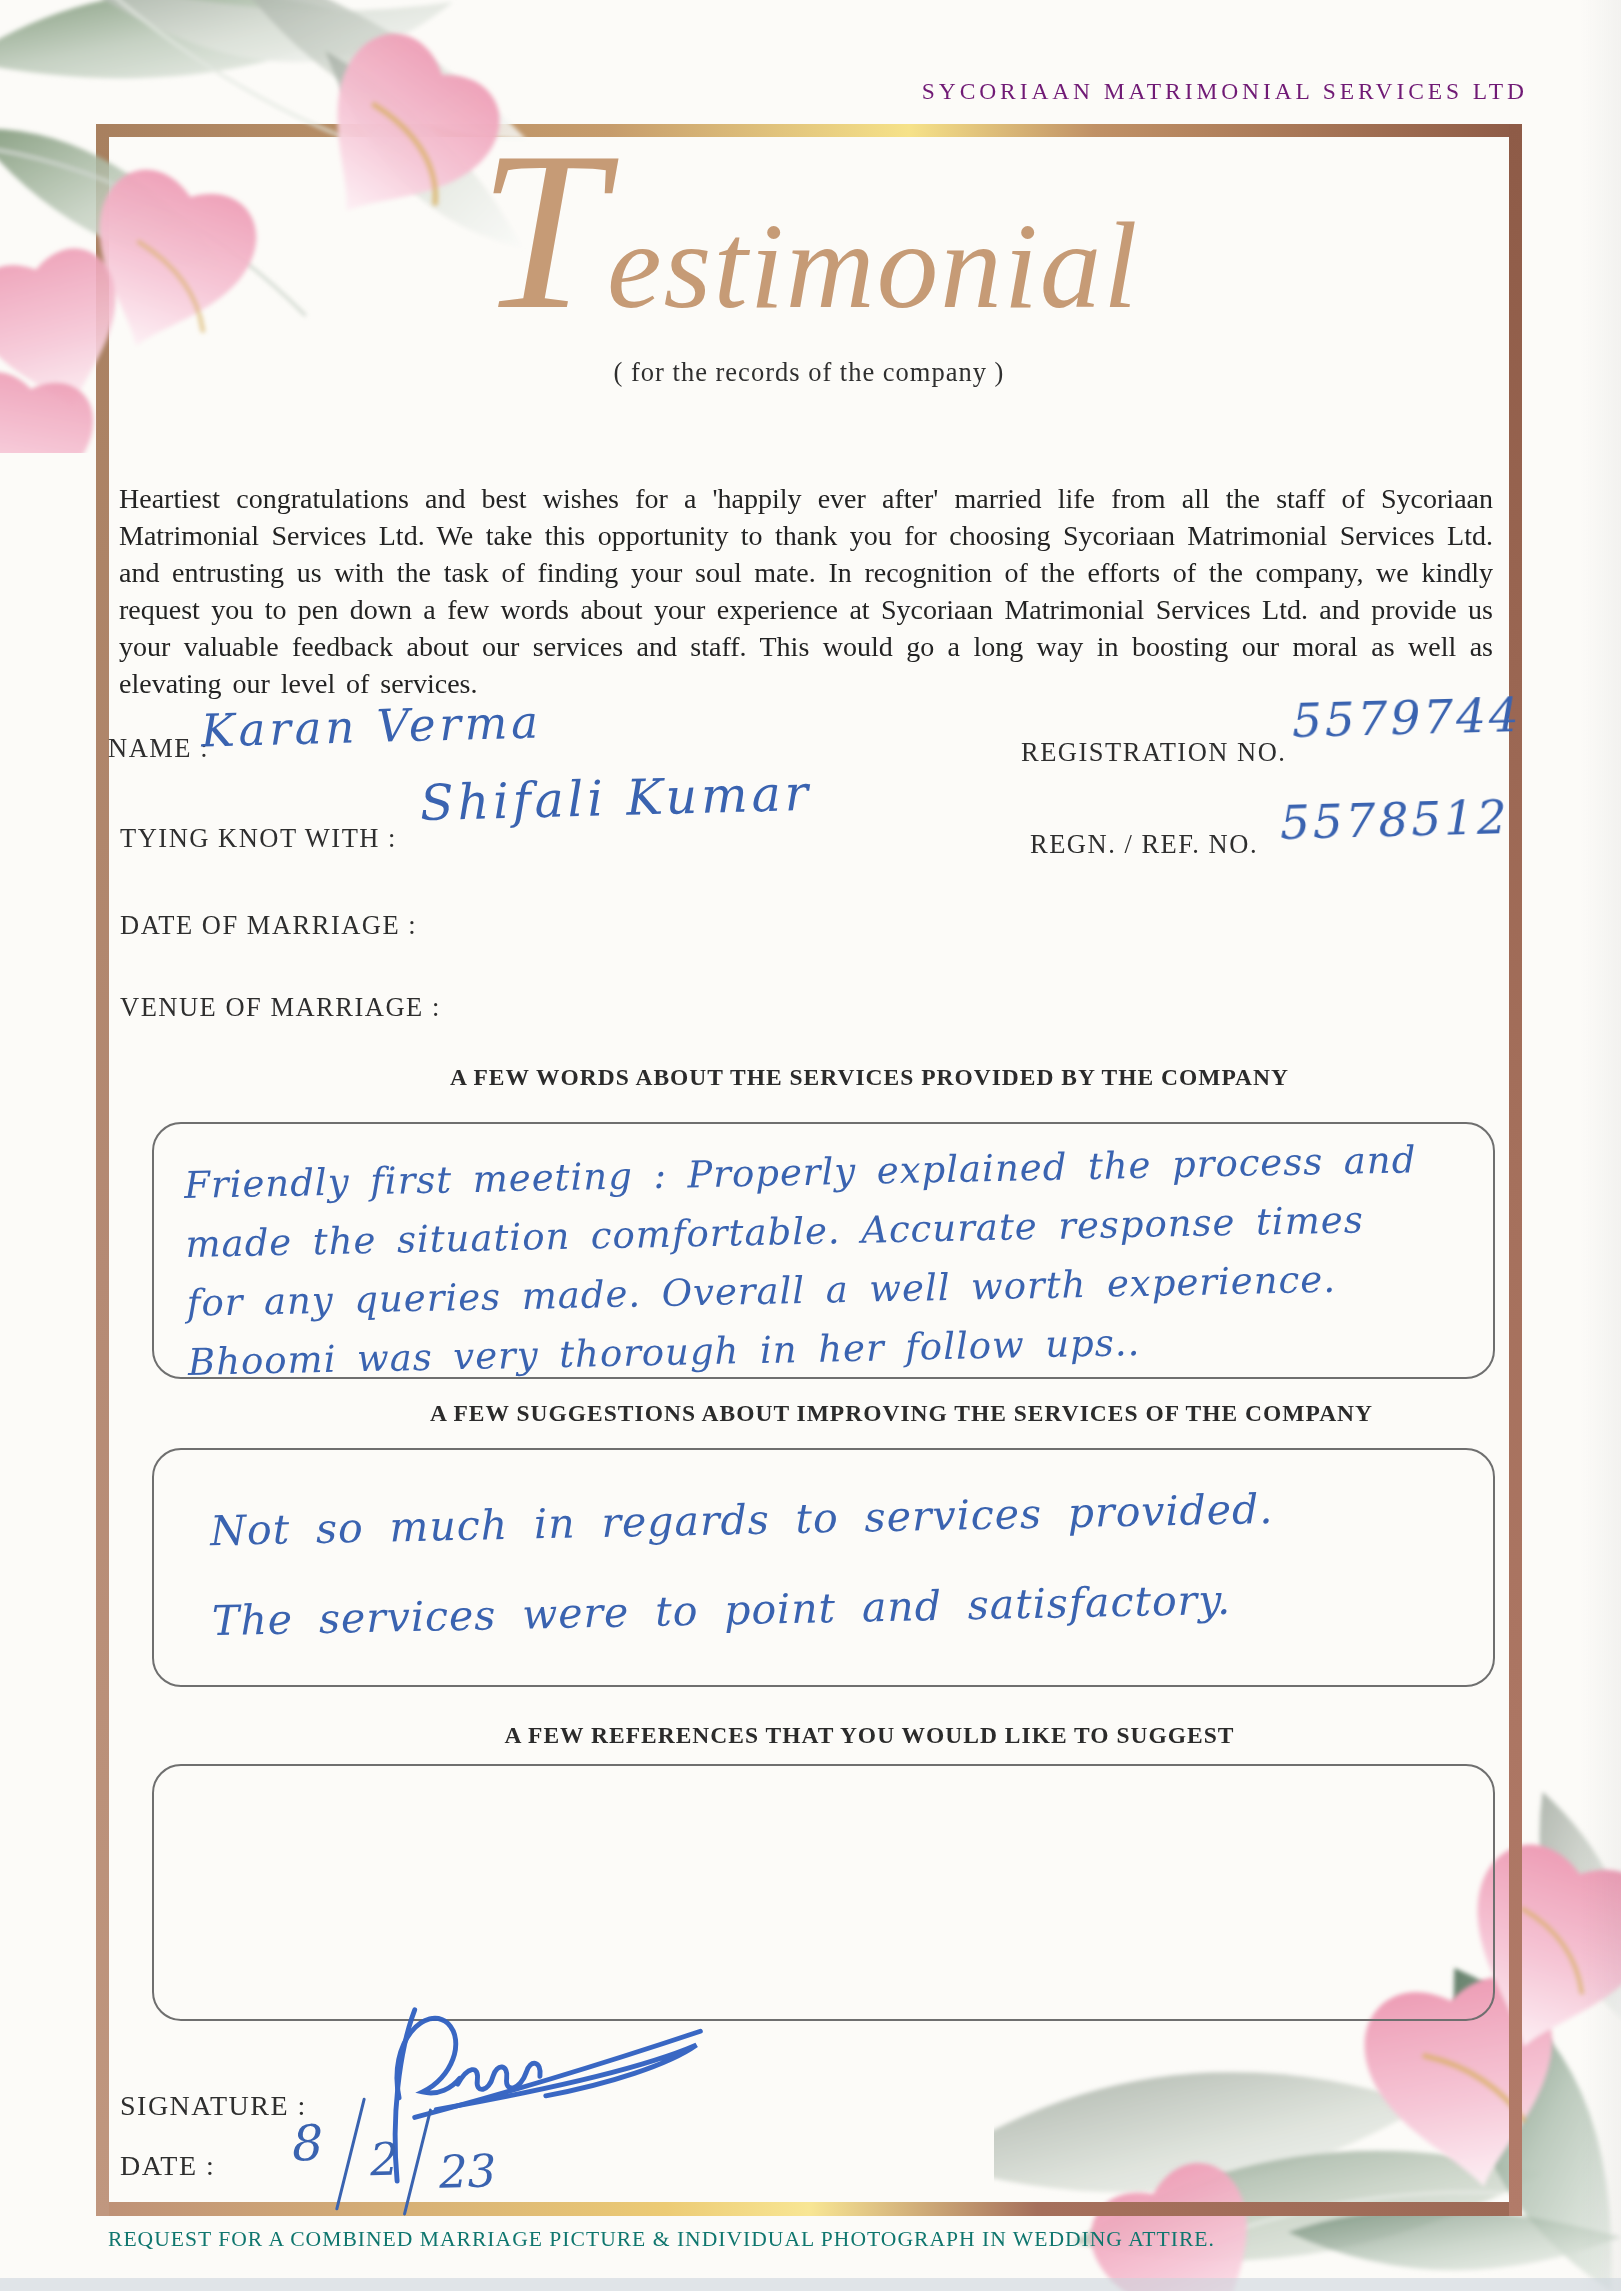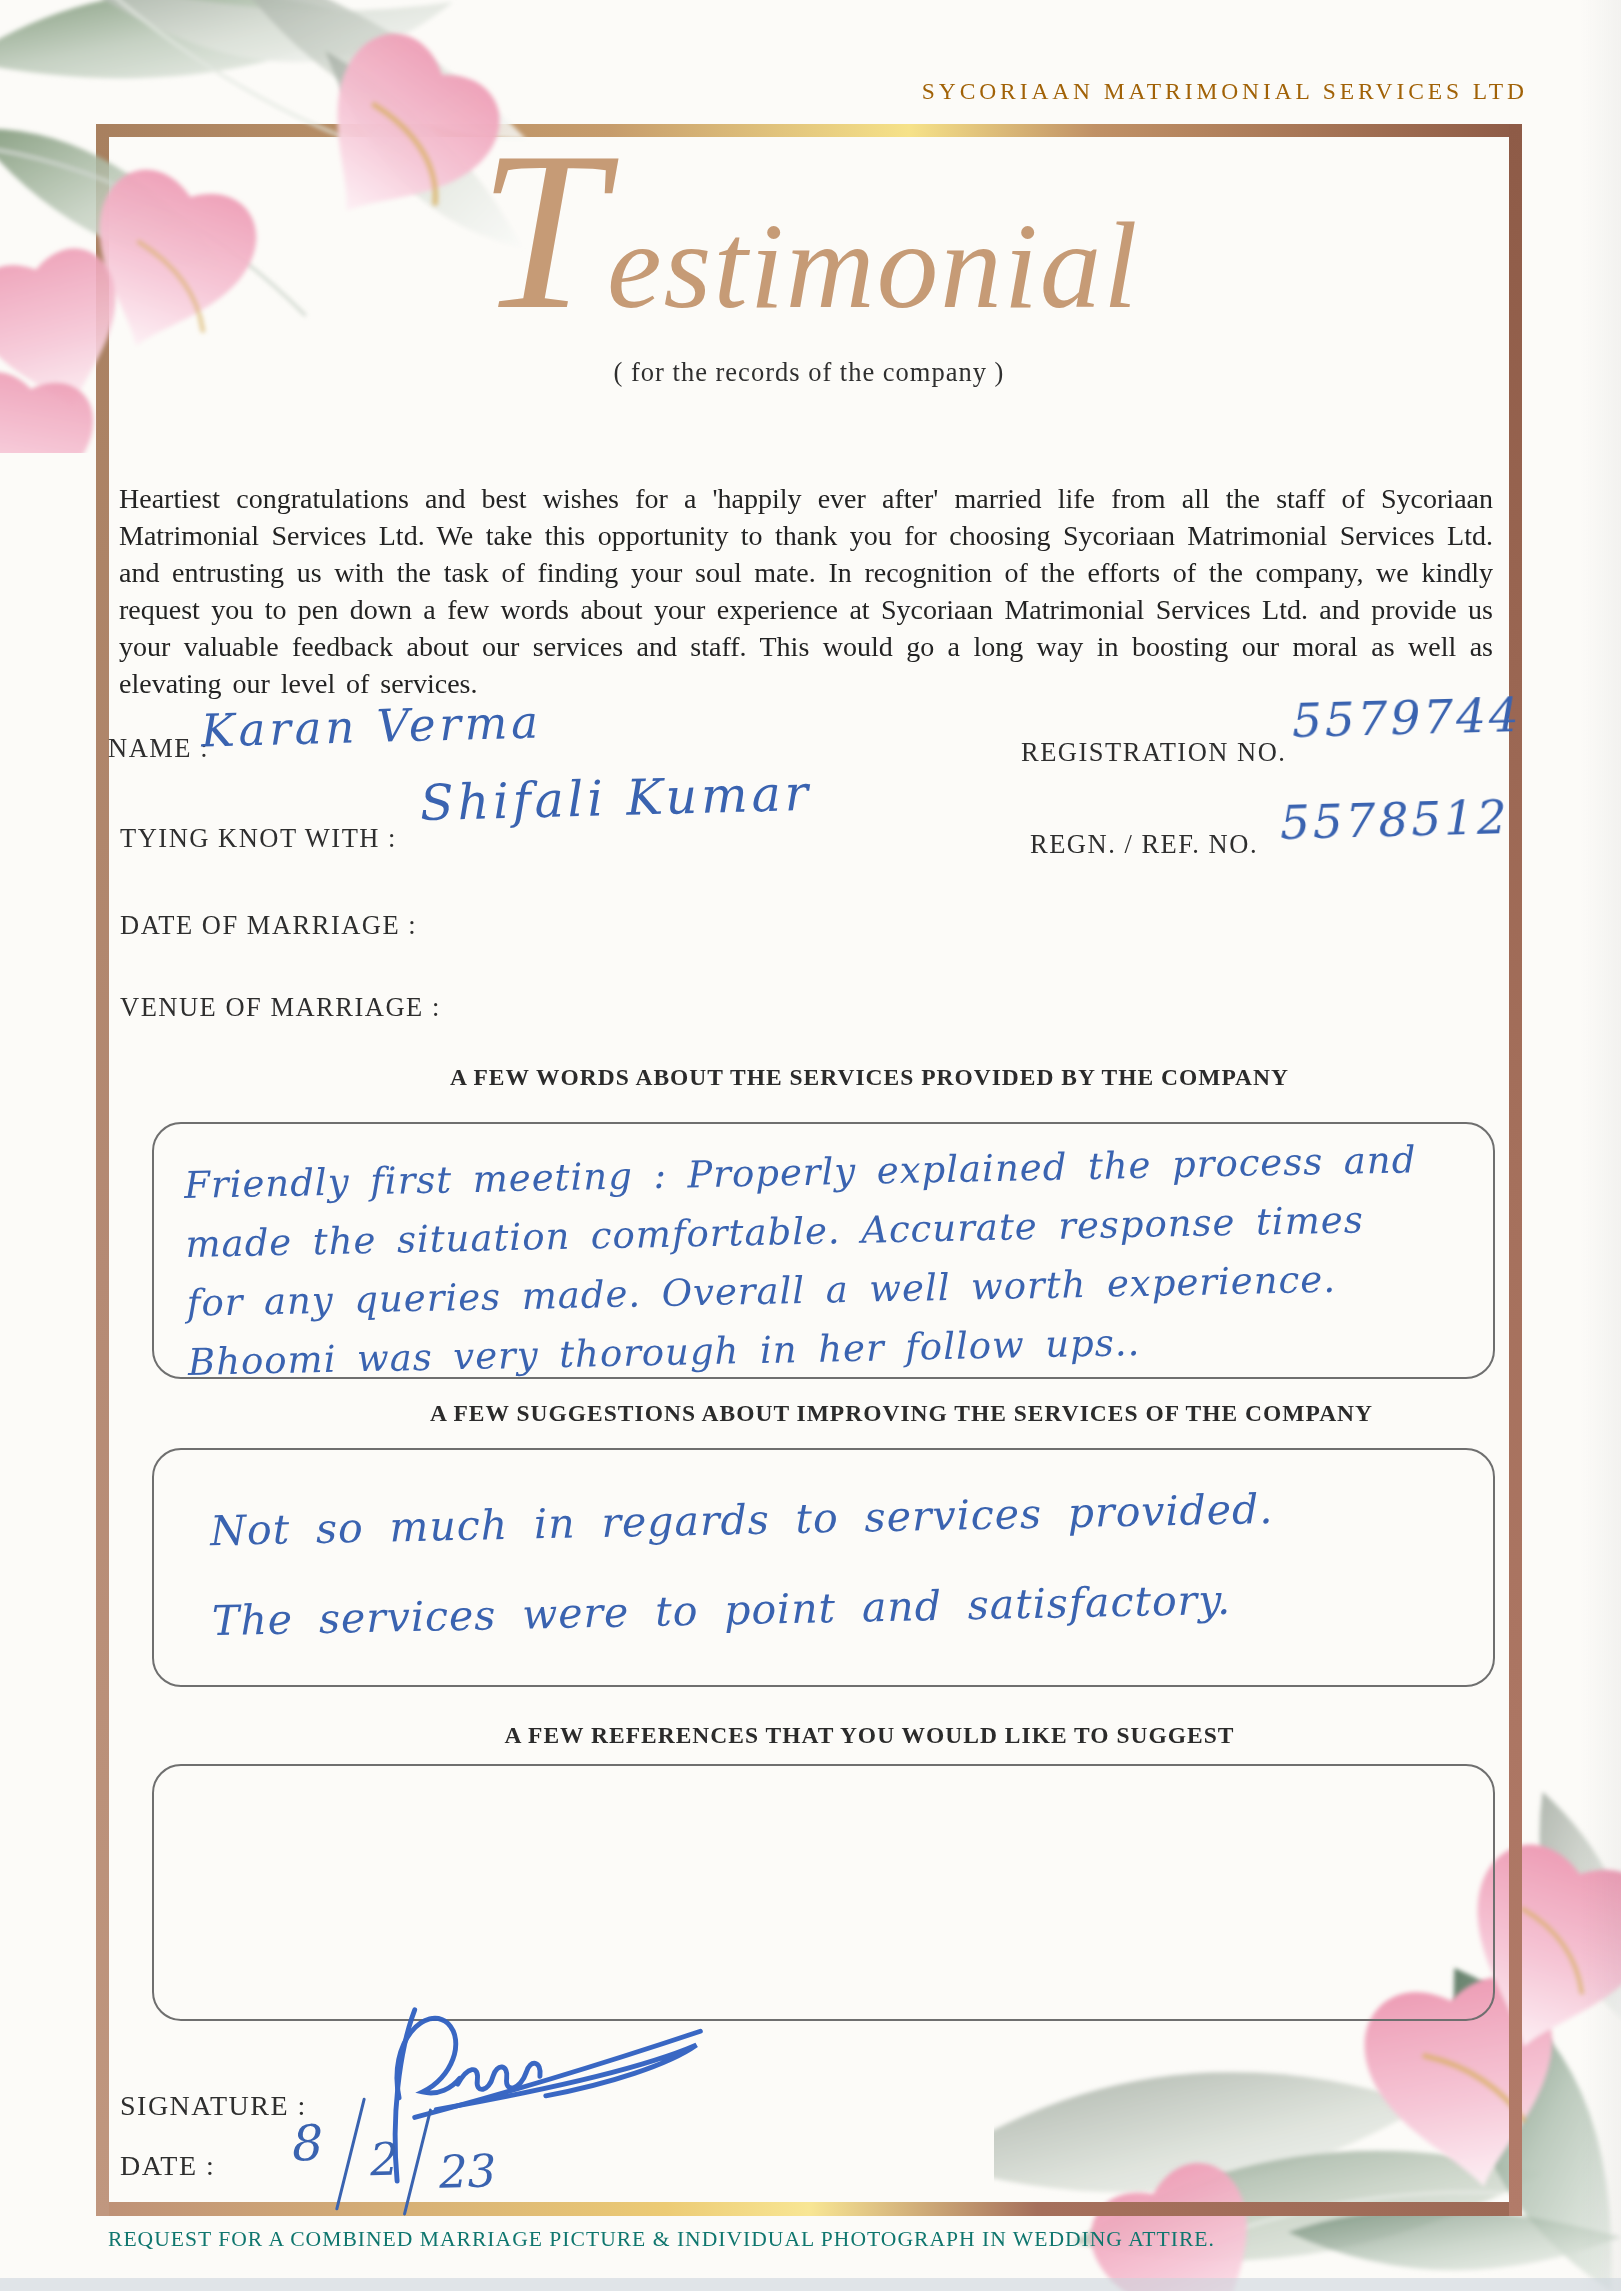--- a/index.html
+++ b/index.html
@@ -13,21 +13,21 @@
   .frame-top{left:96px;top:124px;width:1426px;height:12.7px;
     background:linear-gradient(90deg,#a8805f,#c69c6c 36%,#f6e289 57%,#c09166 70%,#8e5b47);}
   .frame-bottom{left:96px;top:2202px;width:1426px;height:13.7px;
     background:linear-gradient(90deg,#bd9077,#eccb75 40%,#f8e694 50%,#a5705c 66%,#9d6a56);}
   .frame-left{left:96px;top:124px;width:12.7px;height:2092px;
     background:linear-gradient(180deg,#a8805f,#b58a74 55%,#c0977f);}
   .frame-right{left:1509px;top:124px;width:12.7px;height:2092px;
     background:linear-gradient(180deg,#8e5b47,#a5705c 50%,#b27b69);}
   
   .company{position:absolute;top:78px;right:93px;z-index:7;
-    font-size:23.5px;letter-spacing:3.9px;color:#a16207;white-space:nowrap;}
+    font-size:23.5px;letter-spacing:3.9px;color:#701a75;white-space:nowrap;}
   
   .title-wrap{position:absolute;left:96px;top:147px;width:1426px;text-align:center;z-index:7;}
   .title-line{font-style:italic;color:#c69b76;line-height:167px;font-size:123px;
     letter-spacing:2px;transform:skewX(-4deg);}
   .t-cap{font-size:1.85em;}
   .subtitle{position:absolute;left:96px;top:357px;width:1426px;text-align:center;z-index:7;
     font-size:26.5px;letter-spacing:1px;color:#2f2f2f;}
   
   .intro{position:absolute;left:119px;top:451px;width:1374px;z-index:7;
     font-size:28px;line-height:37px;text-align:justify;word-spacing:3.9px;color:#232323;margin-top:29px;}

